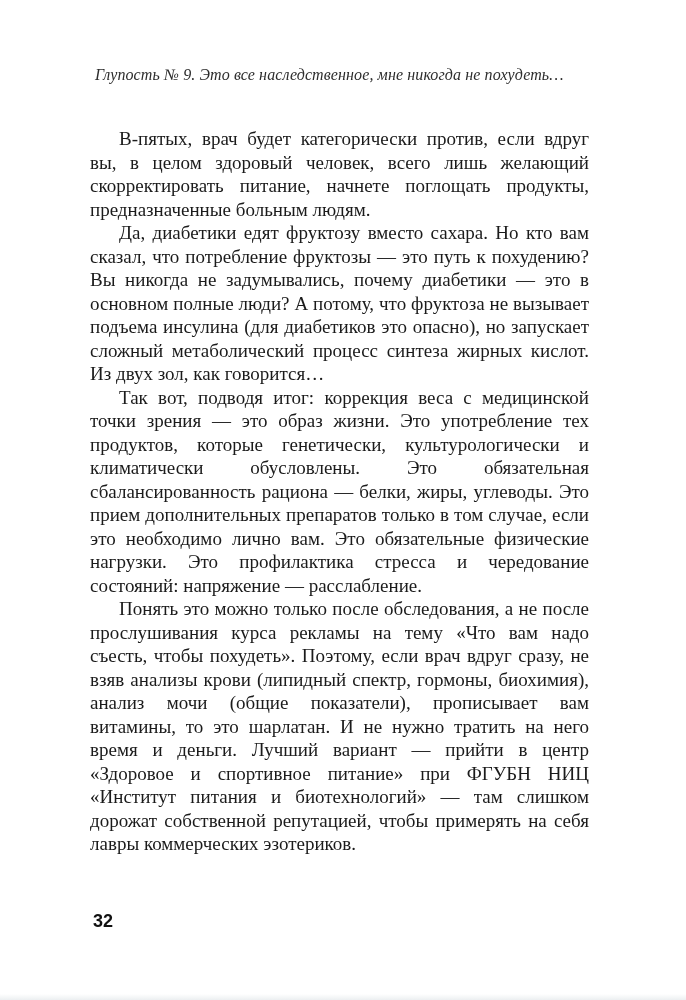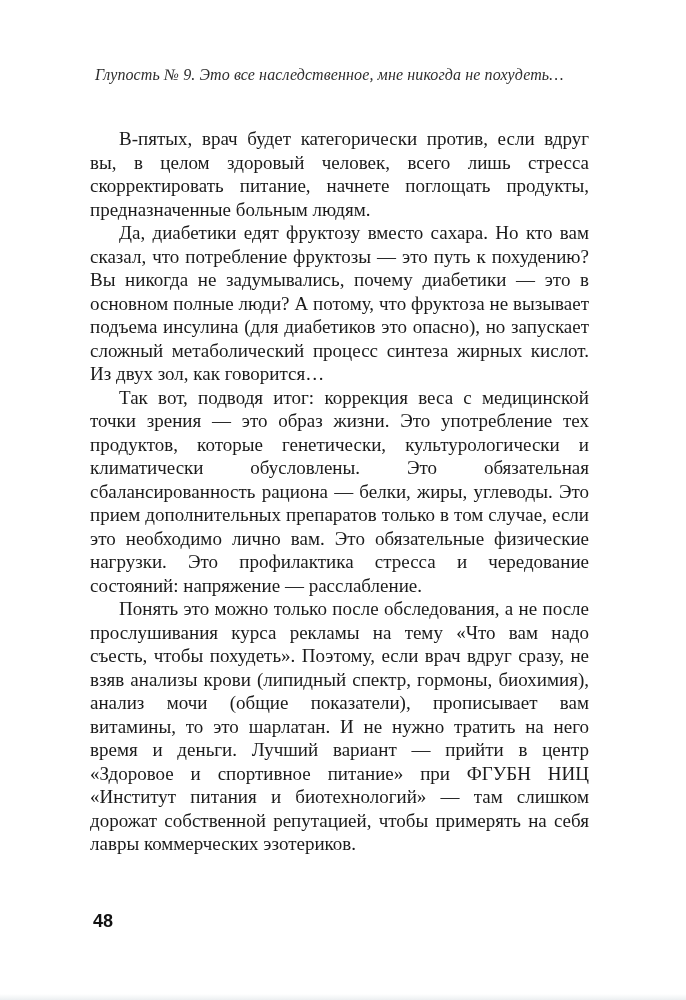--- a/index.html
+++ b/index.html
@@ -64,23 +64,23 @@
   }
 </style>
 </head>
 <body>
 
 <div class="page">
 
   <div class="running-header">Глупость № 9. Это все наследственное, мне никогда не похудеть…</div>
 
   <div class="body-text">
-    <p>В-пятых, врач будет категорически против, если вдруг вы, в целом здоровый человек, всего лишь стресса скорректировать питание, начнете поглощать продукты, предназначенные больным людям.</p>
+    <p>В-пятых, врач будет категорически против, если вдруг вы, в целом здоровый человек, всего лишь желающий скорректировать питание, начнете поглощать продукты, предназначенные больным людям.</p>
     <p>Да, диабетики едят фруктозу вместо сахара. Но кто вам сказал, что потребление фруктозы — это путь к похудению? Вы никогда не задумывались, почему диабетики — это в основном полные люди? А потому, что фруктоза не вызывает подъема инсулина (для диабетиков это опасно), но запускает сложный метаболический процесс синтеза жирных кислот. Из двух зол, как говорится…</p>
     <p>Так вот, подводя итог: коррекция веса с медицинской точки зрения — это образ жизни. Это употребление тех продуктов, которые генетически, культурологически и климатически обусловлены. Это обязательная сбалансированность рациона — белки, жиры, углеводы. Это прием дополнительных препаратов только в том случае, если это необходимо лично вам. Это обязательные физические нагрузки. Это профилактика стресса и чередование состояний: напряжение — расслабление.</p>
     <p>Понять это можно только после обследования, а не после прослушивания курса рекламы на тему «Что вам надо съесть, чтобы похудеть». Поэтому, если врач вдруг сразу, не взяв анализы крови (липидный спектр, гормоны, биохимия), анализ мочи (общие показатели), прописывает вам витамины, то это шарлатан. И не нужно тратить на него время и деньги. Лучший вариант — прийти в центр «Здоровое и спортивное питание» при ФГУБН НИЦ «Институт питания и биотехнологий» — там слишком дорожат собственной репутацией, чтобы примерять на себя лавры коммерческих эзотериков.</p>
   </div>
 
-  <div class="page-number">48</div>
+  <div class="page-number">32</div>
 
   <div class="scan-edge-bottom"></div>
 
 </div>
 
 </body></html>

